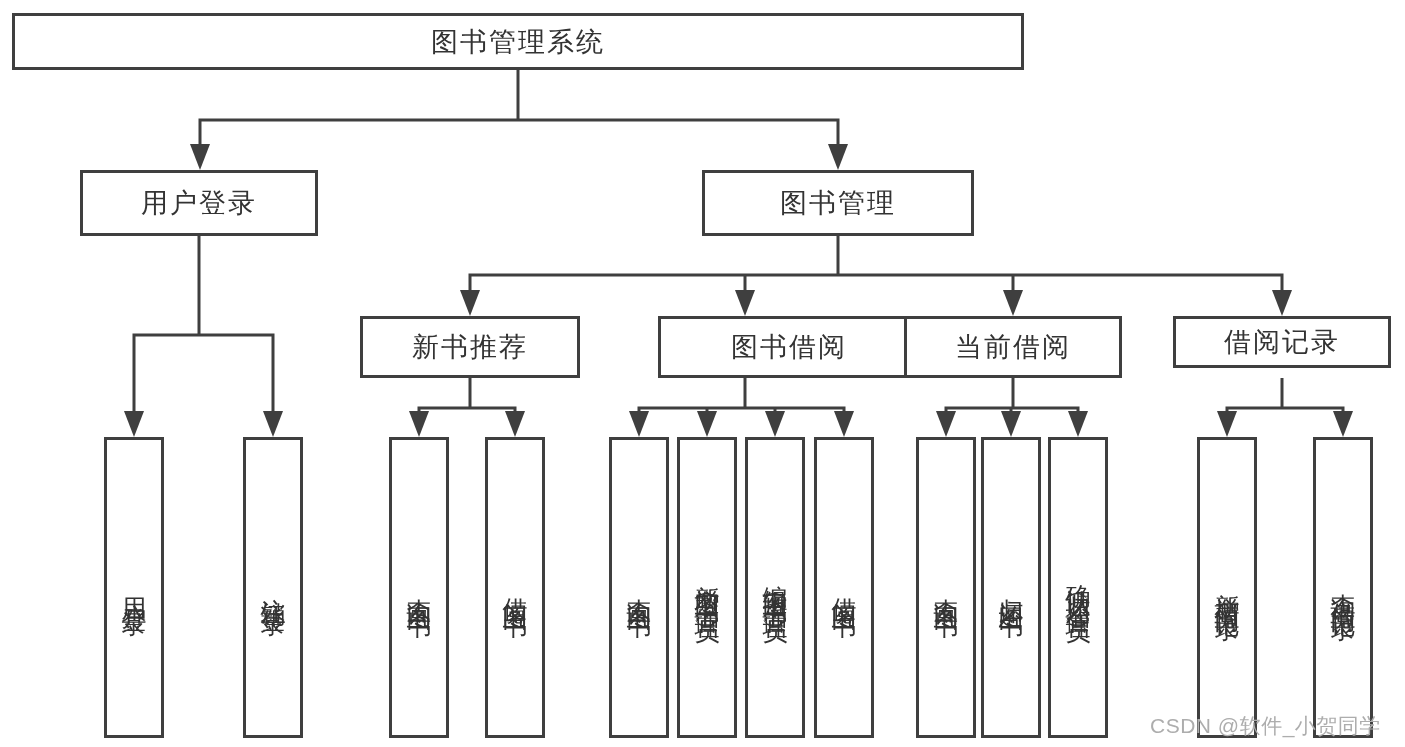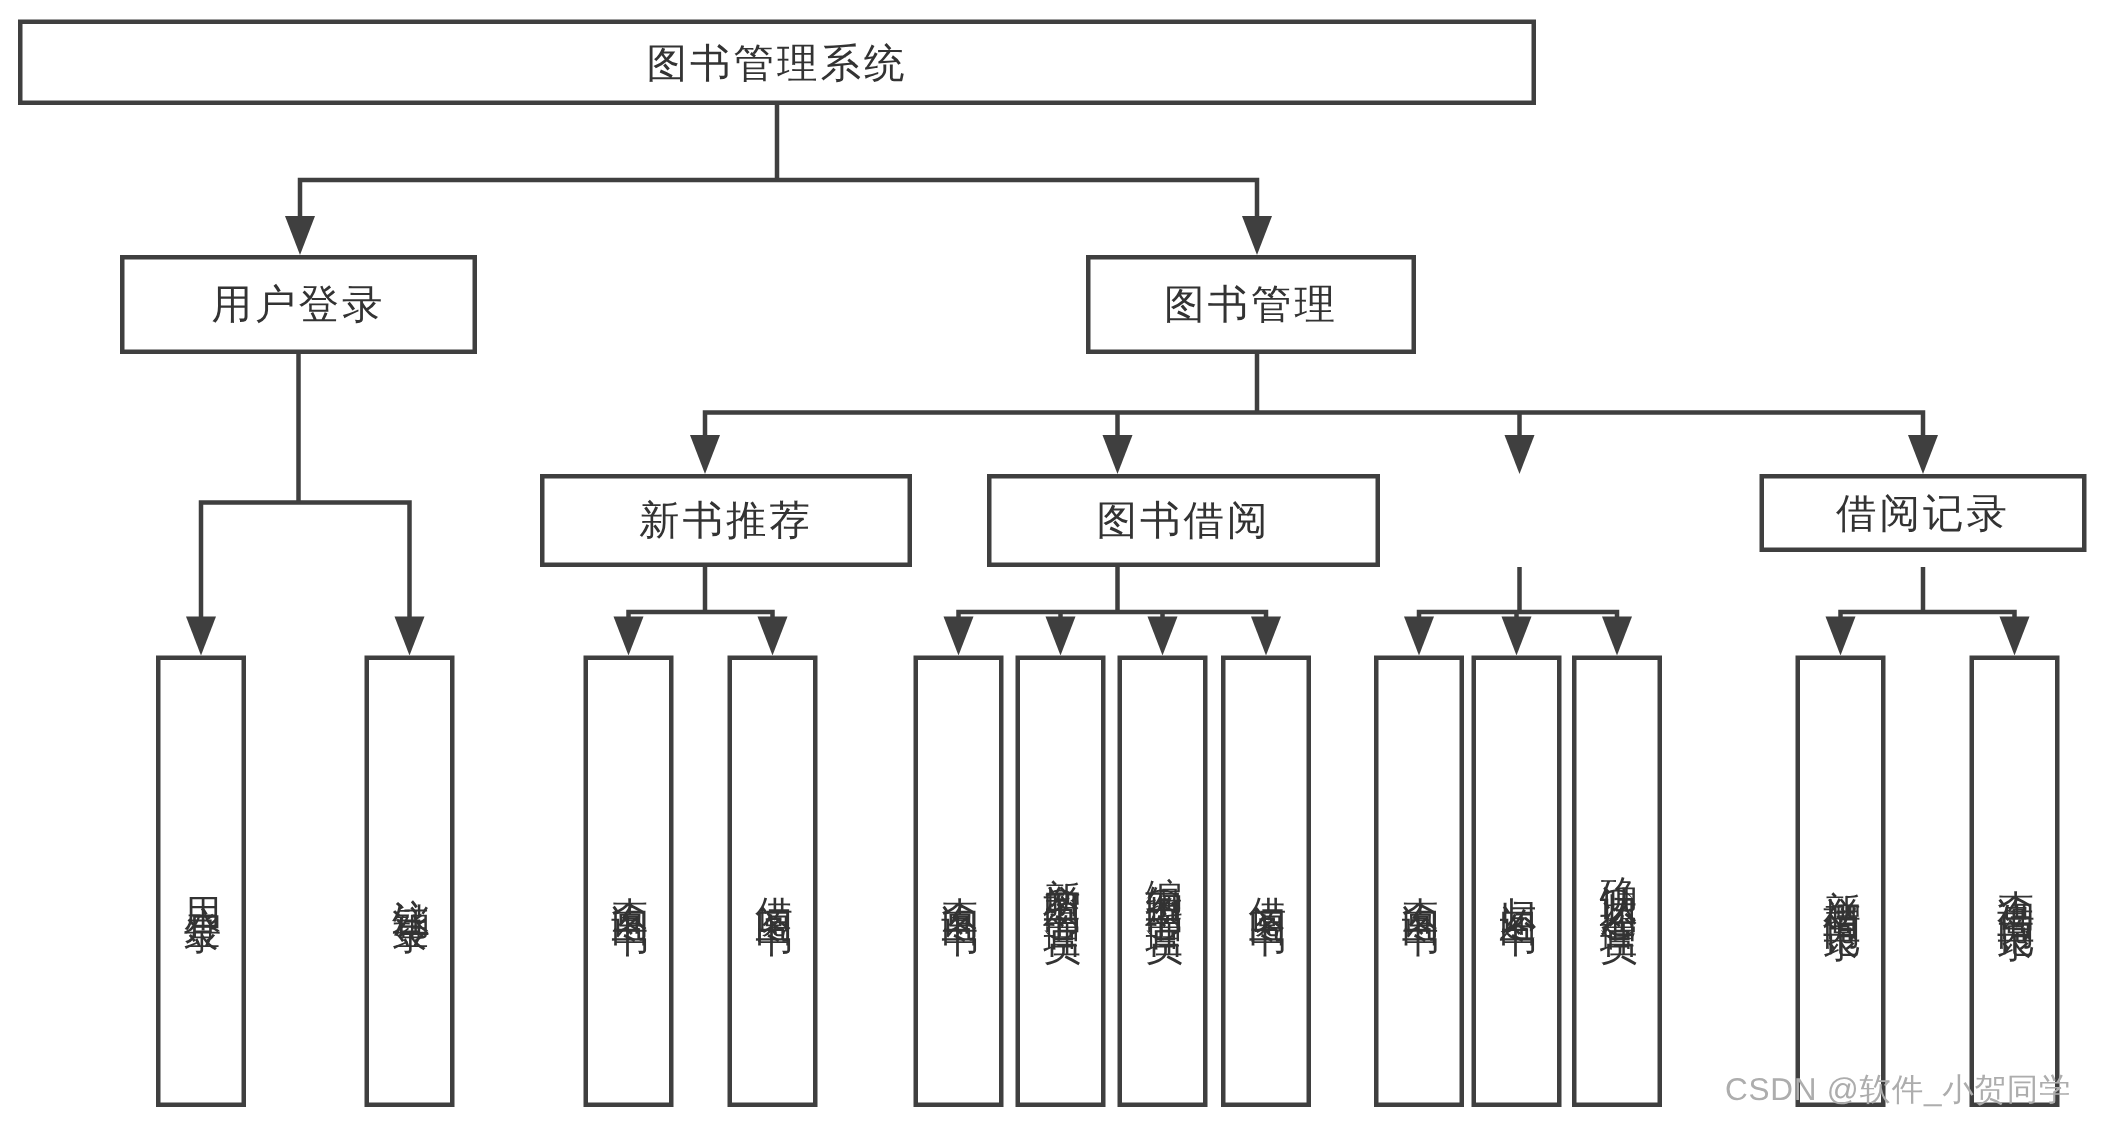--- a/index.html
+++ b/index.html
@@ -98,29 +98,32 @@
     </g>
   </svg>
 
   <div class="node h" style="left:12px;top:13px;width:1012px;height:57px">
     <span>图书管理系统</span>
   </div>
 
   <div class="node h" style="left:80px;top:170px;width:238px;height:66px">
     <span>用户登录</span>
   </div>
-  <div class="node h" style="left:724px;top:170px;width:220px;height:66px">
+  <div class="node h" style="left:702px;top:170px;width:272px;height:66px">
     <span>图书管理</span>
   </div>
 
-  <div class="node h" style="left:360px;top:316px;width:248px;height:62px">
+  <div class="node h" style="left:360px;top:316px;width:220px;height:62px">
     <span>新书推荐</span>
   </div>
   <div class="node h" style="left:658px;top:316px;width:262px;height:62px">
     <span>图书借阅</span>
+  </div>
+  <div class="node h" style="left:904px;top:316px;width:218px;height:62px">
+    <span>当前借阅</span>
   </div>
   <div class="node h" style="left:1173px;top:316px;width:218px;height:52px">
     <span>借阅记录</span>
   </div>
 
   <div class="node v" style="left:104px;top:437px;width:60px;height:301px">
     <span>用户登录</span>
   </div>
   <div class="node v" style="left:243px;top:437px;width:60px;height:301px">
     <span>注销登录</span>

